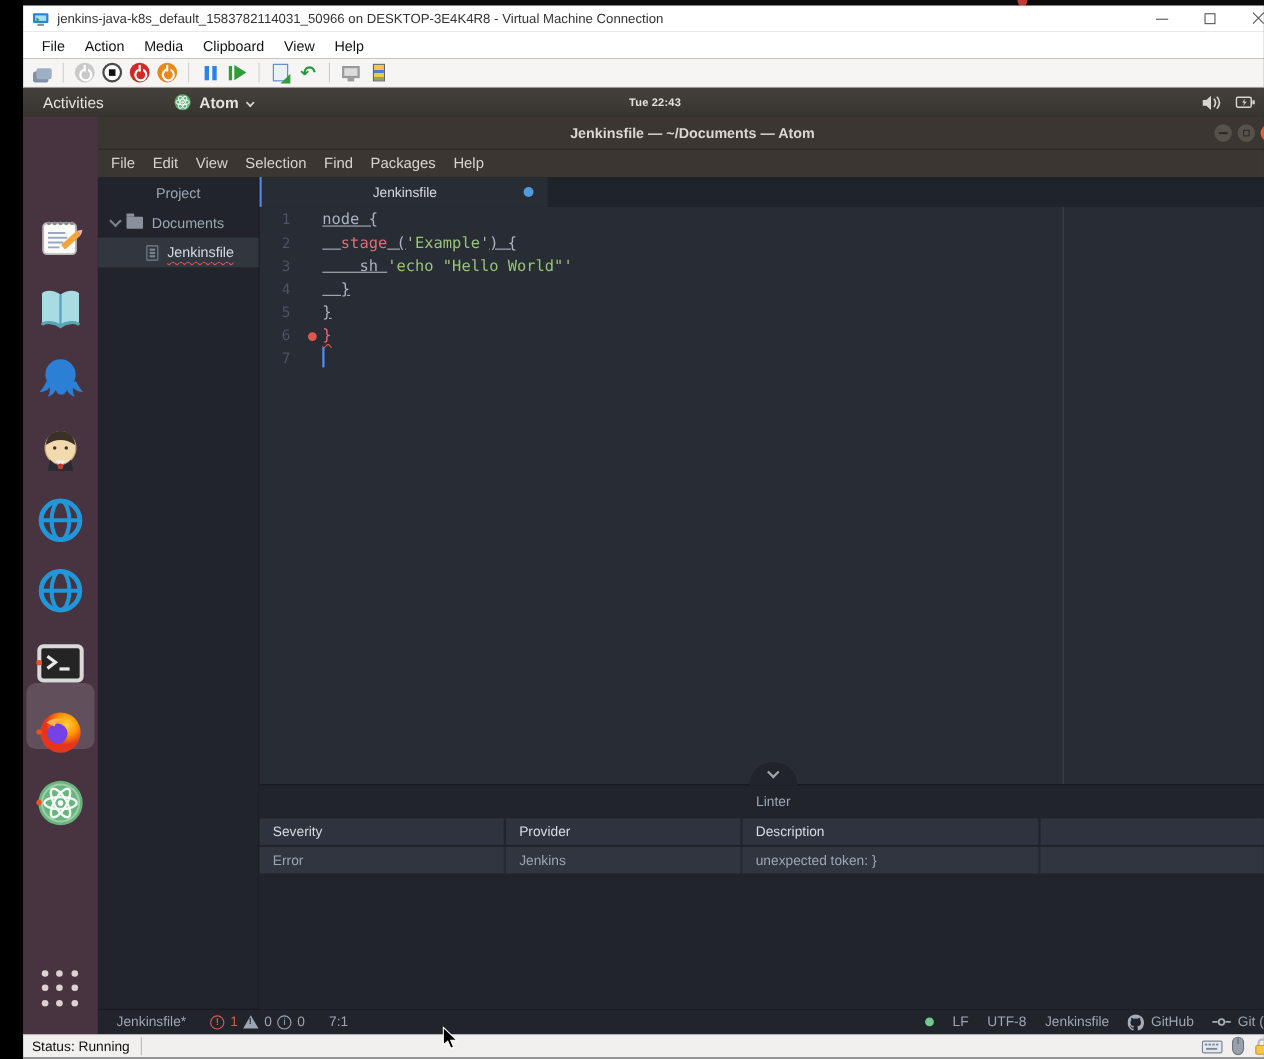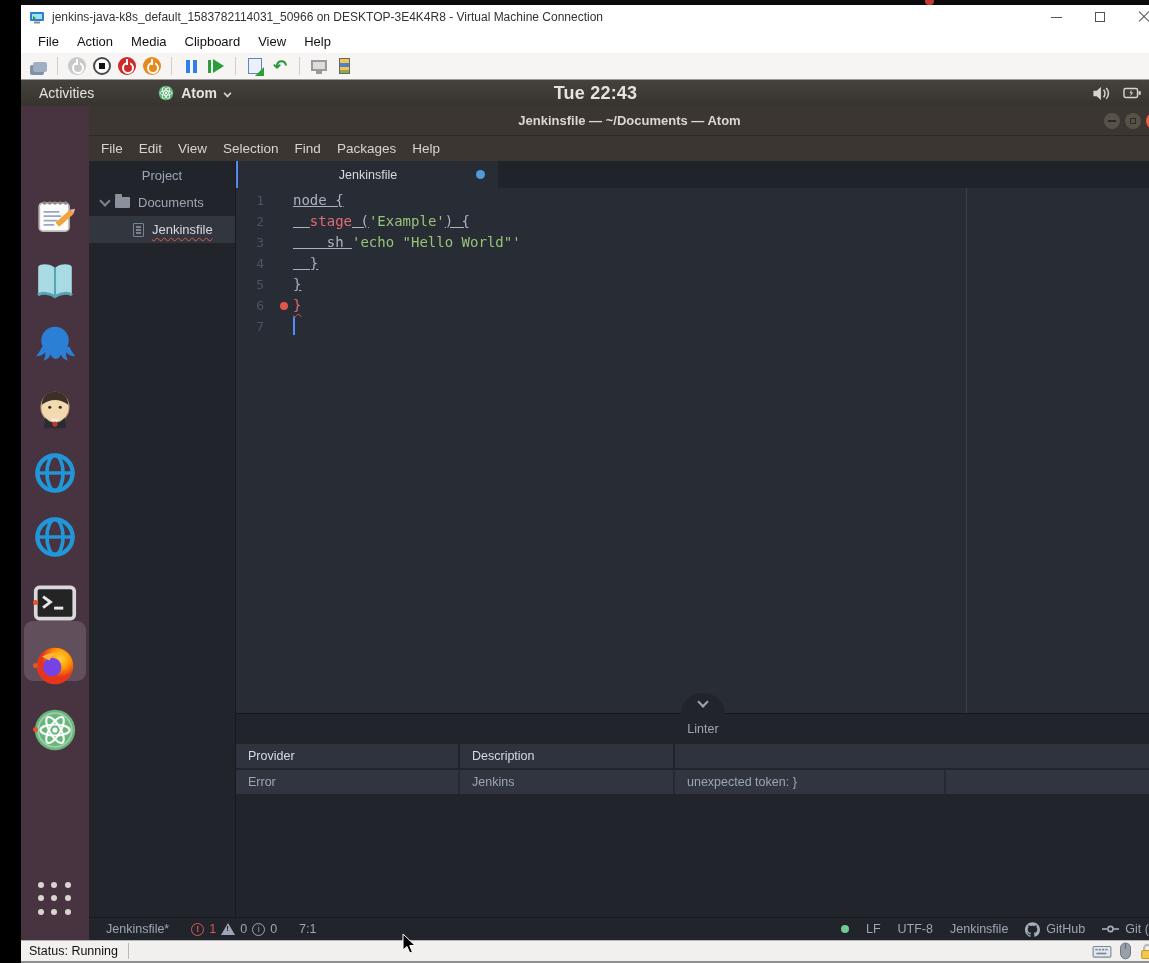--- a/index.html
+++ b/index.html
@@ -48,21 +48,21 @@
   .ic-monitor::after { content:""; position:absolute; left:3px; bottom:-5px; width:6px; height:3px; background:#9a9a9a; }
   .ic-cabinet { width:11px; height:16px; border:1px solid #666; background:linear-gradient(180deg,#f3c64e 0 30%,#4e7fd0 30% 55%,#f3c64e 55% 80%,#8fa74e 80%); }
 
   
   .vm { position:absolute; left:0; top:80px; width:1149px; height:860px; background:#2f2b28; }
 
   
   .ubar { position:absolute; left:0; top:0; width:1149px; height:26px; background:linear-gradient(#45413c,#37332f); display:flex; align-items:center; color:#e6e2dd; }
   .ubar .activities { font-size:14px; padding:0 16px 0 18px; }
   .ubar .appmenu { display:flex; align-items:center; gap:7px; margin-left:48px; font-weight:bold; font-size:14px; }
-  .ubar .clock { position:absolute; left:50%; transform:translateX(-50%); font-weight:bold; font-size:18px; letter-spacing:.2px; }
+  .ubar .clock { position:absolute; left:50%; transform:translateX(-50%); font-weight:bold; font-size:10px; letter-spacing:.2px; }
   .ubar .tray { position:absolute; right:10px; display:flex; align-items:center; gap:11px; }
   .chev-dn { width:7px; height:7px; border-right:2px solid #d8d4cf; border-bottom:2px solid #d8d4cf; transform:rotate(45deg) translateY(-2px); }
 
   
   .dock { position:absolute; left:0; top:26px; width:68px; height:834px; background:#483440; }
   .dock-item { position:absolute; left:10px; width:48px; height:48px; display:flex; align-items:center; justify-content:center; }
   .dock-hl { position:absolute; left:3px; top:515px; width:62px; height:60px; background:rgba(255,255,255,.14); border-radius:9px; }
   .run-dot { position:absolute; left:2px; width:5px; height:5px; border-radius:50%; background:#e95420; }
   .appgrid { position:absolute; left:17px; top:776px; width:34px; height:34px; display:grid; grid-template-columns:repeat(3,1fr); gap:6px; }
   .appgrid i { width:6px; height:6px; border-radius:50%; background:#d9d4cf; }
@@ -467,20 +467,21 @@
                 </div>
               </div>
           </div>
 
           <div class="linter">
             <span class="bump">
                 <span class="chev"></span>
               </span>
             <div class="linter-title">Linter</div>
             <div class="lgrid lhead-row">
+                <div class="lcell lhead">Severity</div>
                 <div class="lcell lhead">Provider</div>
                 <div class="lcell lhead">Description</div>
               </div>
             <div>
                 <div class="lrow">
                   <div class="lcell">Error</div>
                   <div class="lcell">Jenkins</div>
                   <div class="lcell">unexpected token: }</div>
                 </div>
               </div>

